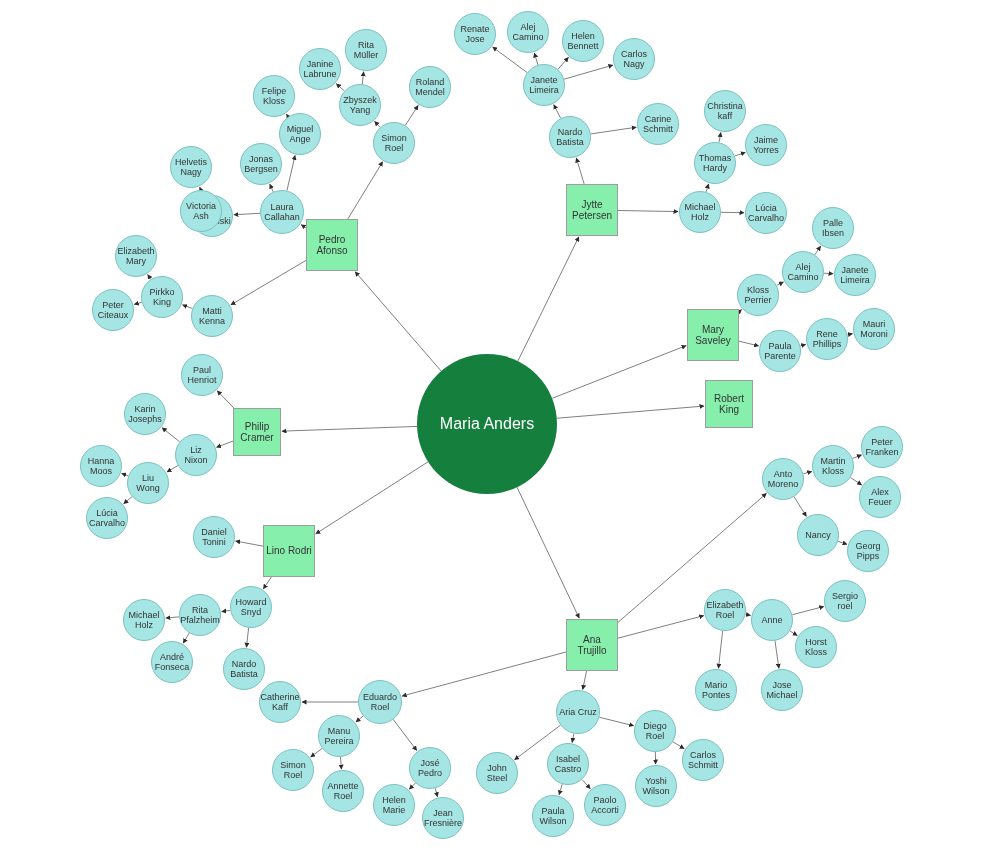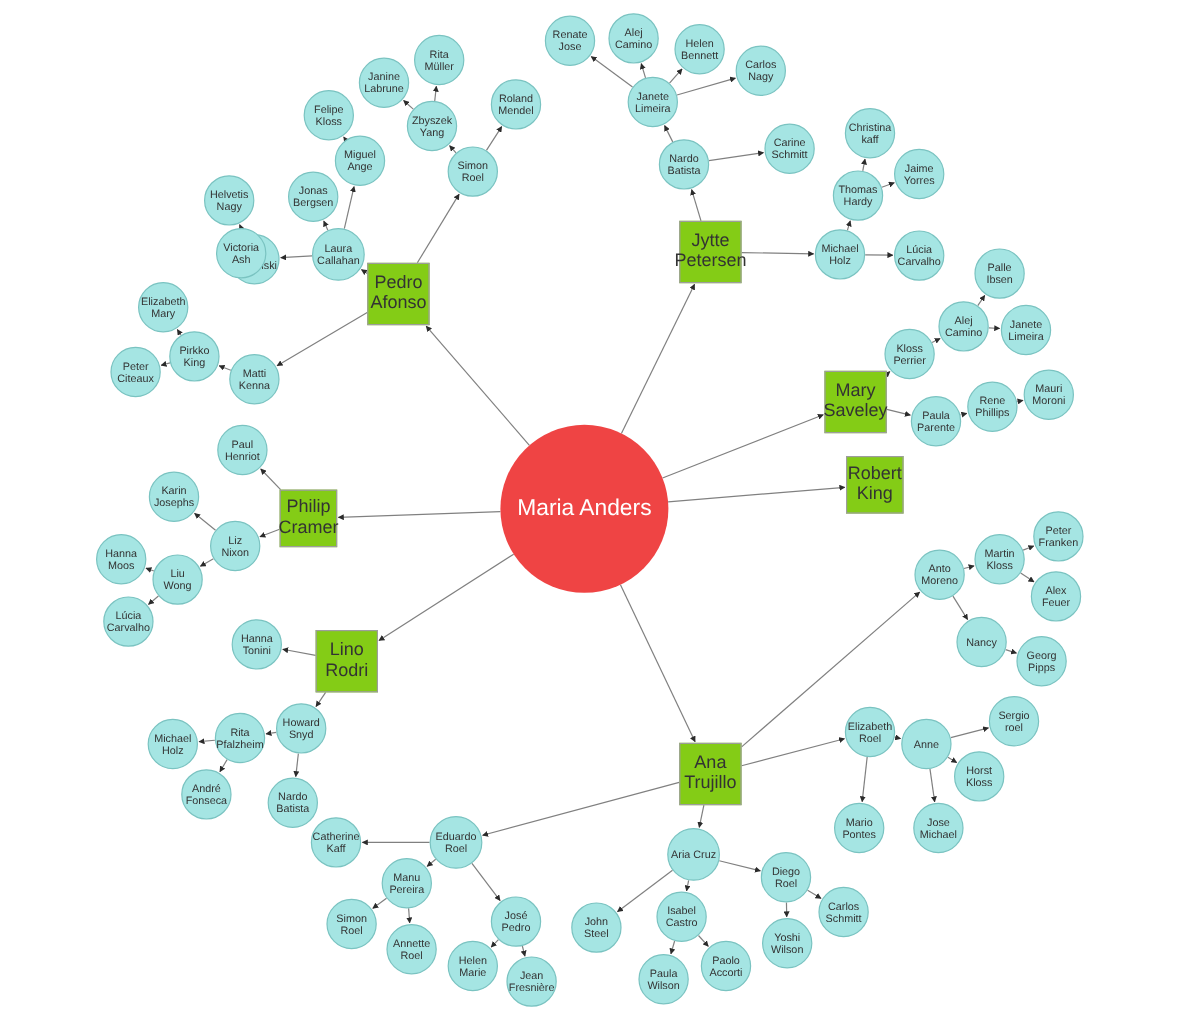--- a/index.html
+++ b/index.html
@@ -35,31 +35,31 @@
     z-index: 5;
     user-select: none;
   }
   .node.circle {
     border-radius: 50%;
     background: #A5E5E3;
     border: 1px solid #7ac3c1;
     font-size: 9px;
   }
   .node.rect {
-    background: #84cc16;
+    background: #86efac;
     border: 1px solid #9d9d9d;
-    font-size: 15px;
+    font-size: 10px;
     align-items: center;
   }
   .node.hub {
     border-radius: 50%;
-    background: #ef4444;
+    background: #15803d;
     border: none;
     color: #ffffff;
-    font-size: 19px;
+    font-size: 16px;
     z-index: 6;
   }
   .node-label {
     display: block;
     padding: 0 2px;
     white-space: pre-line;
   }
 </style>
 </head>
 <body>
@@ -298,21 +298,21 @@
       <div class="node circle" style="left: 127px; top: 462px; width: 42px; height: 42px;">
         <span class="node-label">Liu Wong</span>
       </div>
       <div class="node circle" style="left: 80px; top: 445px; width: 42px; height: 42px;">
         <span class="node-label">Hanna Moos</span>
       </div>
       <div class="node circle" style="left: 86px; top: 497px; width: 42px; height: 42px;">
         <span class="node-label">Lúcia Carvalho</span>
       </div>
       <div class="node circle" style="left: 193px; top: 516px; width: 42px; height: 42px;">
-        <span class="node-label">Hanna Tonini</span>
+        <span class="node-label">Daniel Tonini</span>
       </div>
       <div class="node circle" style="left: 230px; top: 586px; width: 42px; height: 42px;">
         <span class="node-label">Howard Snyd</span>
       </div>
       <div class="node circle" style="left: 179px; top: 594px; width: 42px; height: 42px;">
         <span class="node-label">Rita Pfalzheim</span>
       </div>
       <div class="node circle" style="left: 123px; top: 599px; width: 42px; height: 42px;">
         <span class="node-label">Michael Holz</span>
       </div>

